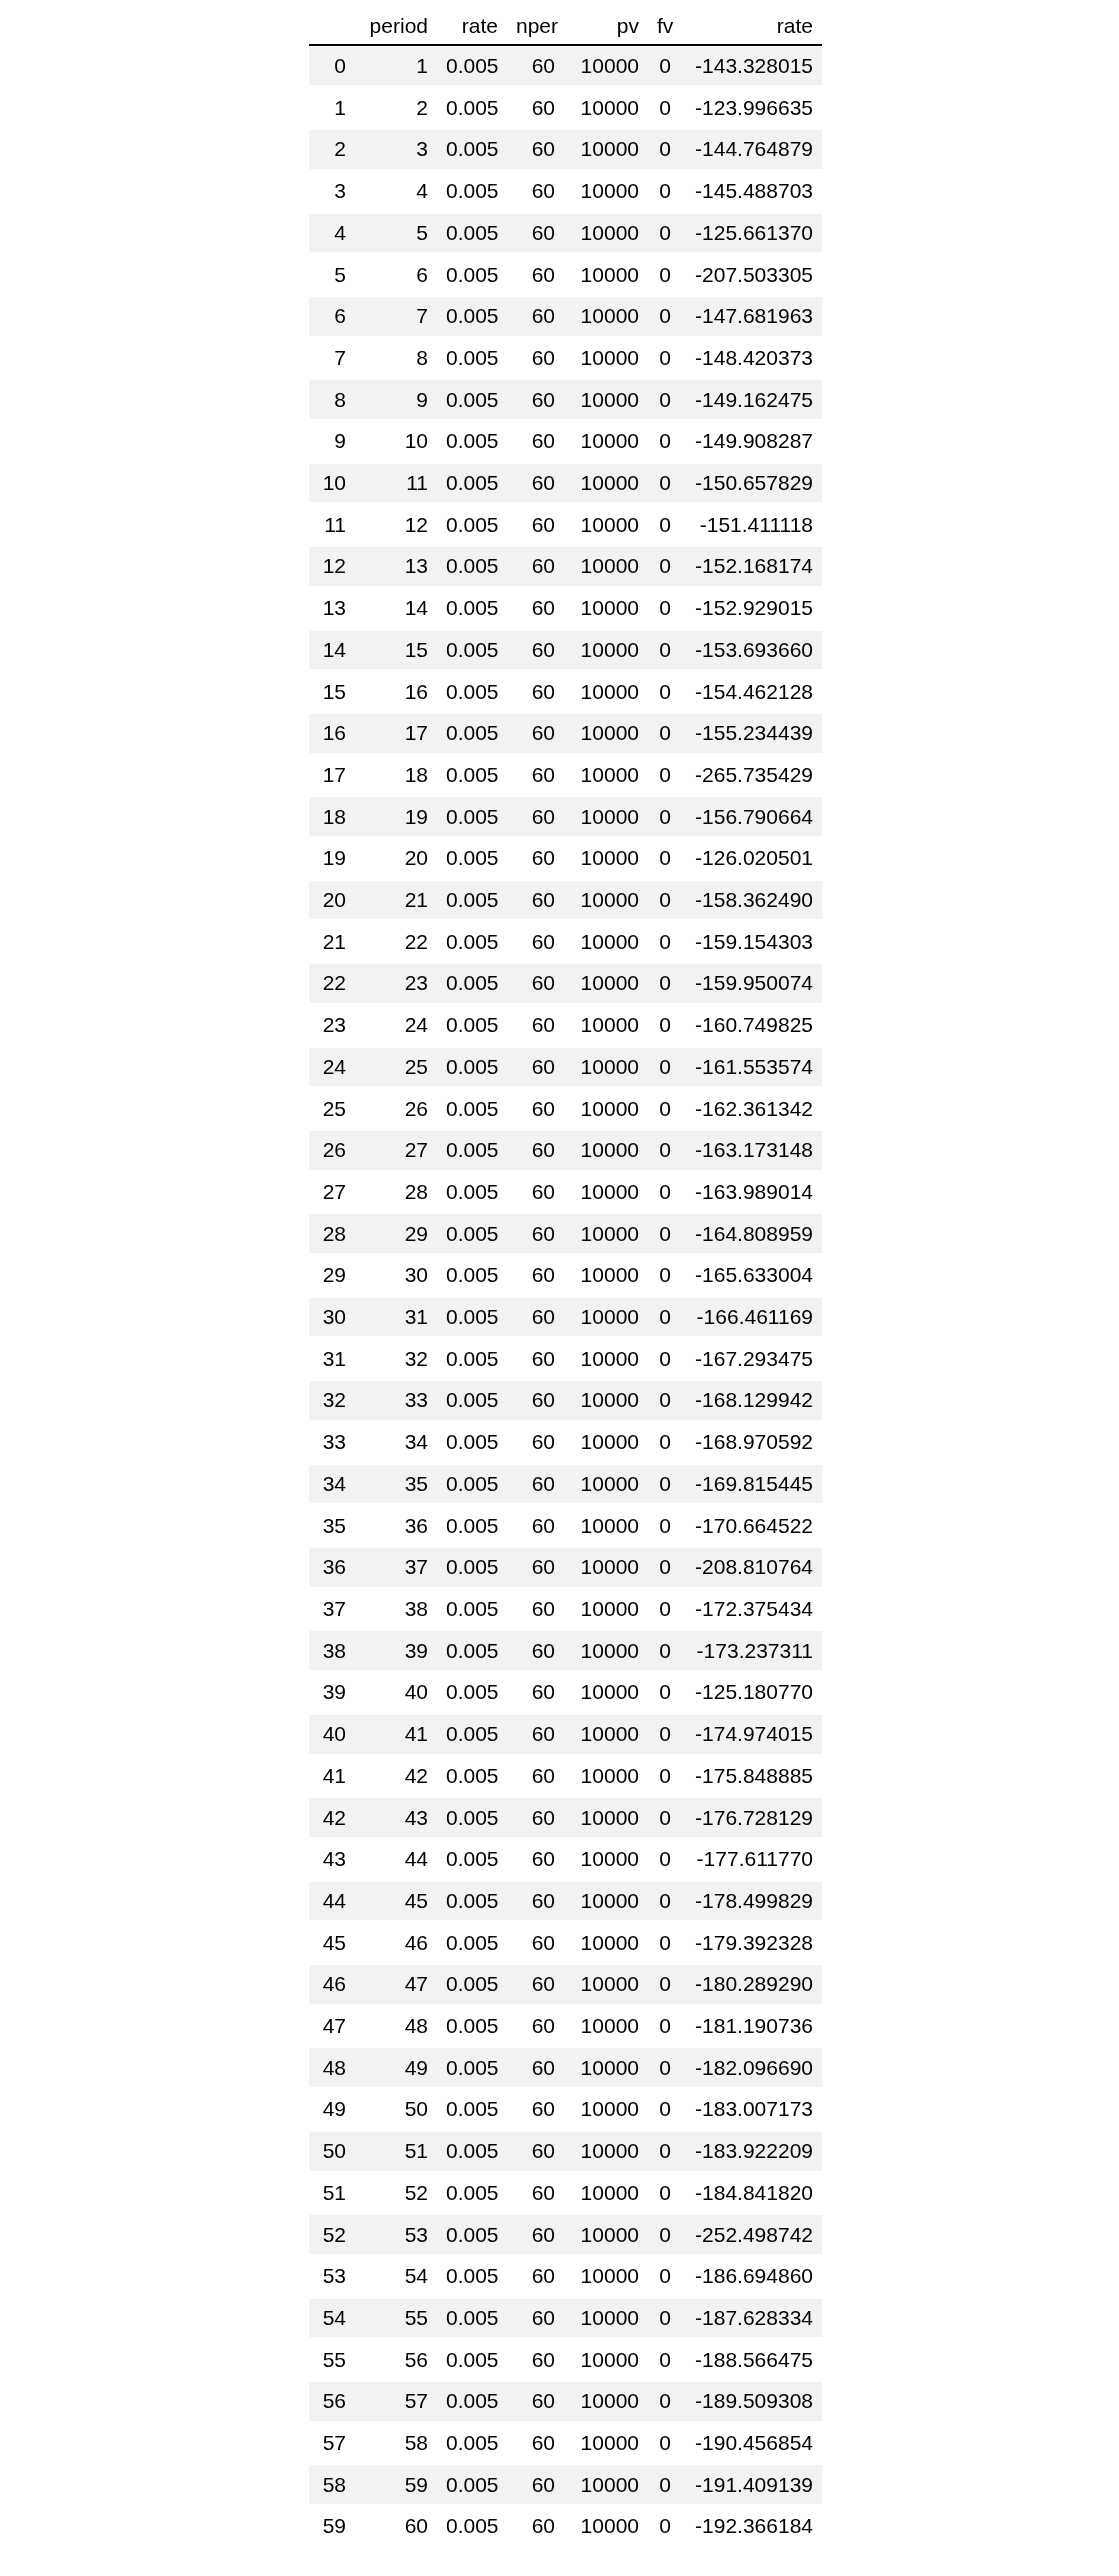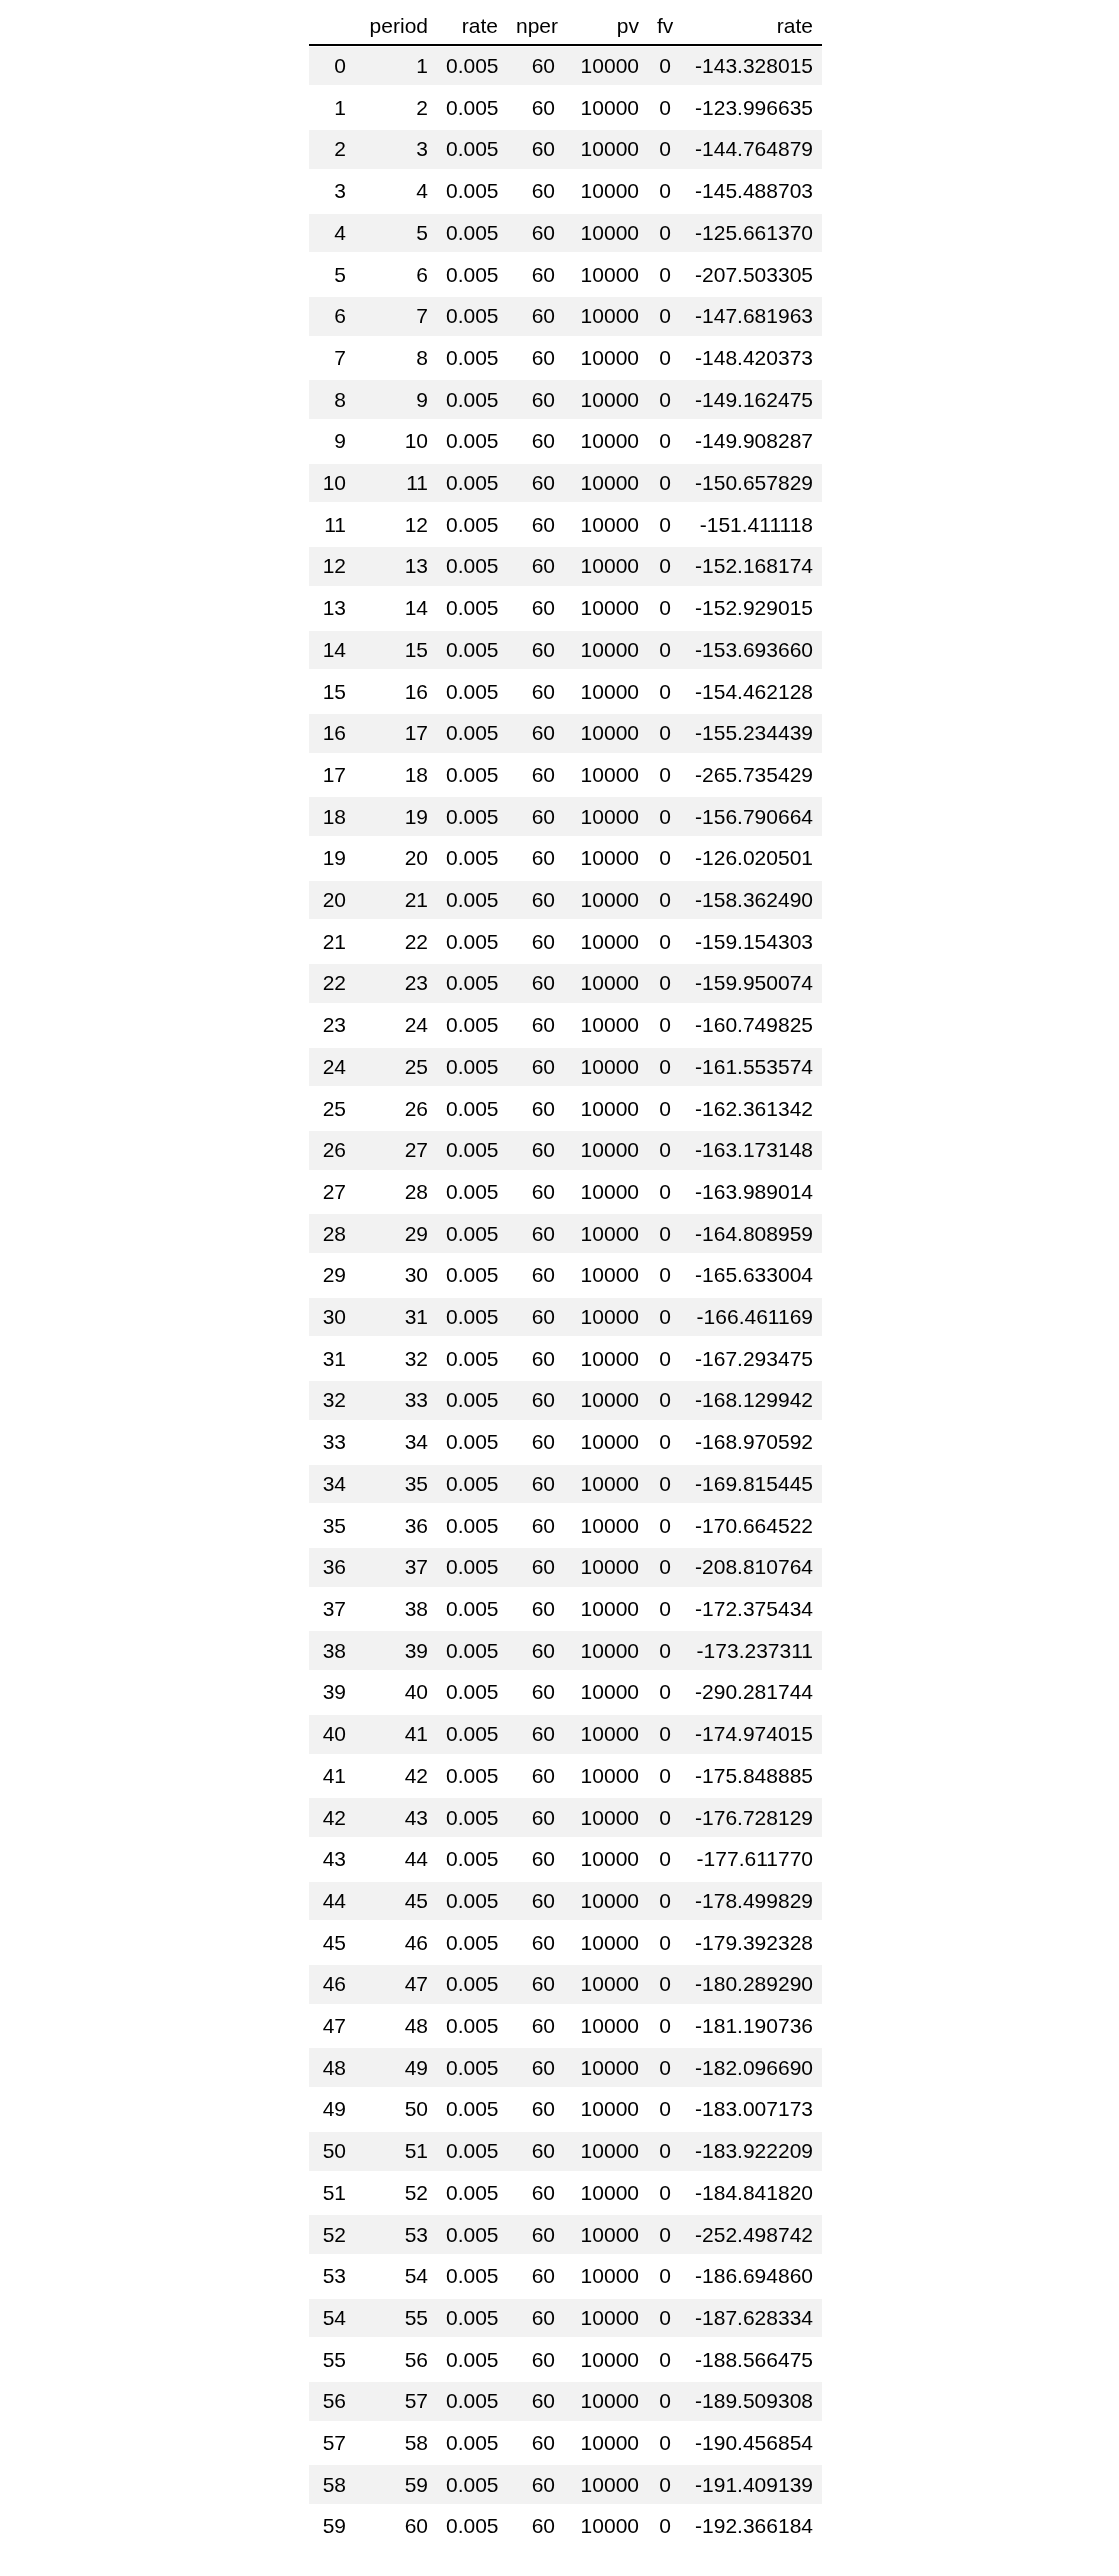--- a/index.html
+++ b/index.html
@@ -427,21 +427,21 @@
           <td>0</td>
           <td>-173.237311</td>
         </tr>
         <tr>
           <td>39</td>
           <td>40</td>
           <td>0.005</td>
           <td>60</td>
           <td>10000</td>
           <td>0</td>
-          <td>-290.281744</td>
+          <td>-125.180770</td>
         </tr>
         <tr>
           <td>40</td>
           <td>41</td>
           <td>0.005</td>
           <td>60</td>
           <td>10000</td>
           <td>0</td>
           <td>-174.974015</td>
         </tr>

